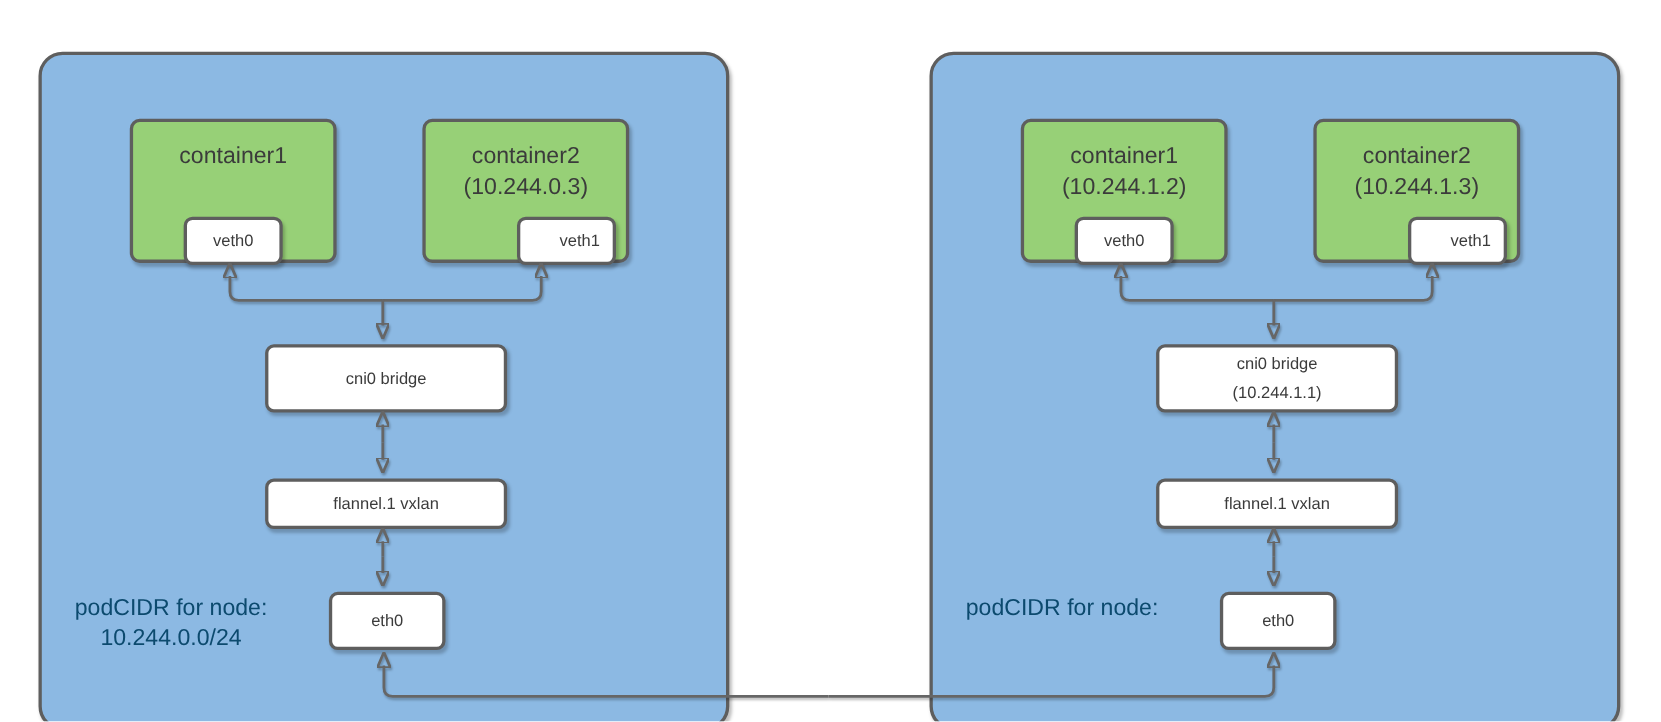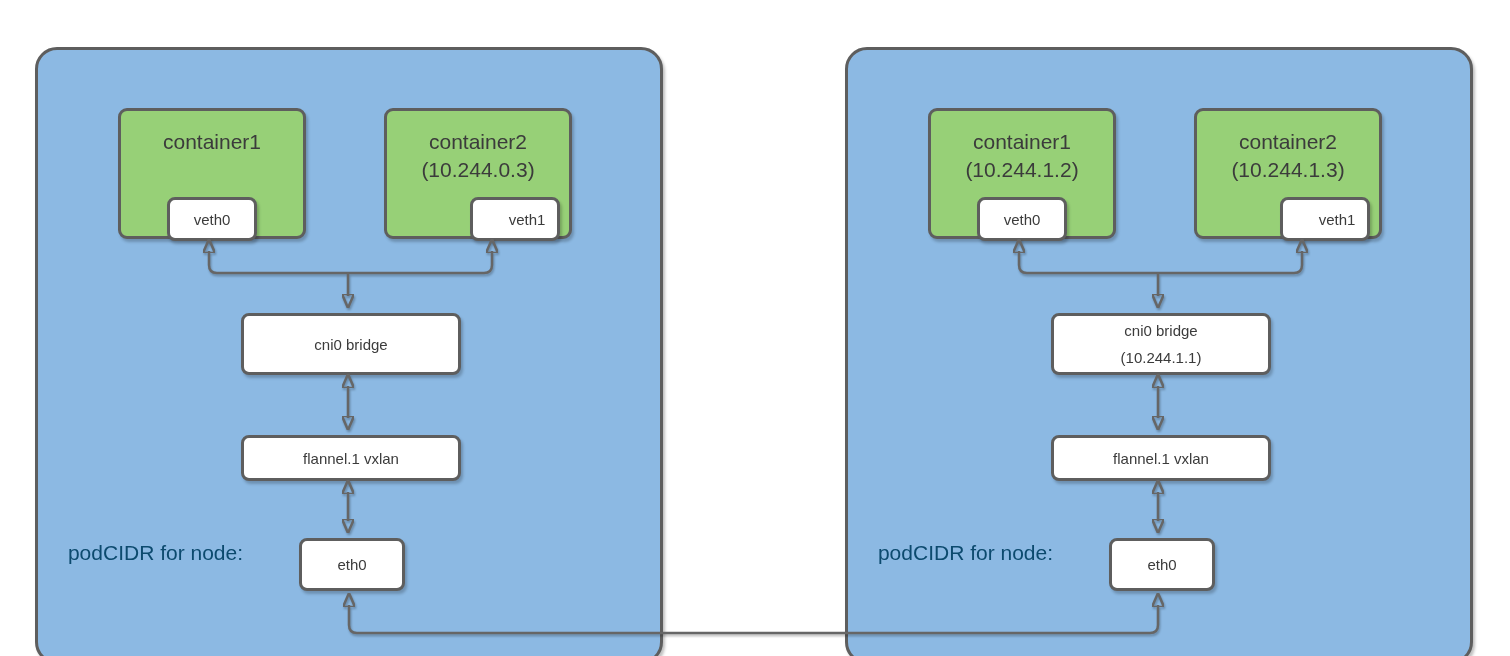--- a/index.html
+++ b/index.html
@@ -60,20 +60,21 @@
     </div>
     <div class="wbox veth v1">veth0</div>
     <div class="wbox veth v2">veth1</div>
     <div class="wbox bridge">
       <div>cni0 bridge</div>
     </div>
     <div class="wbox vxlan">flannel.1 vxlan</div>
     <div class="wbox nic">eth0</div>
     <div class="podcidr">
       <div>podCIDR for node:</div>
+      <div>10.244.0.0/24</div>
     </div>
   </div>
 
   <div class="node n1">
     <div class="container-box c1">
       <div>container1</div>
       <div>(10.244.1.2)</div>
     </div>
     <div class="container-box c2">
       <div>container2</div>

